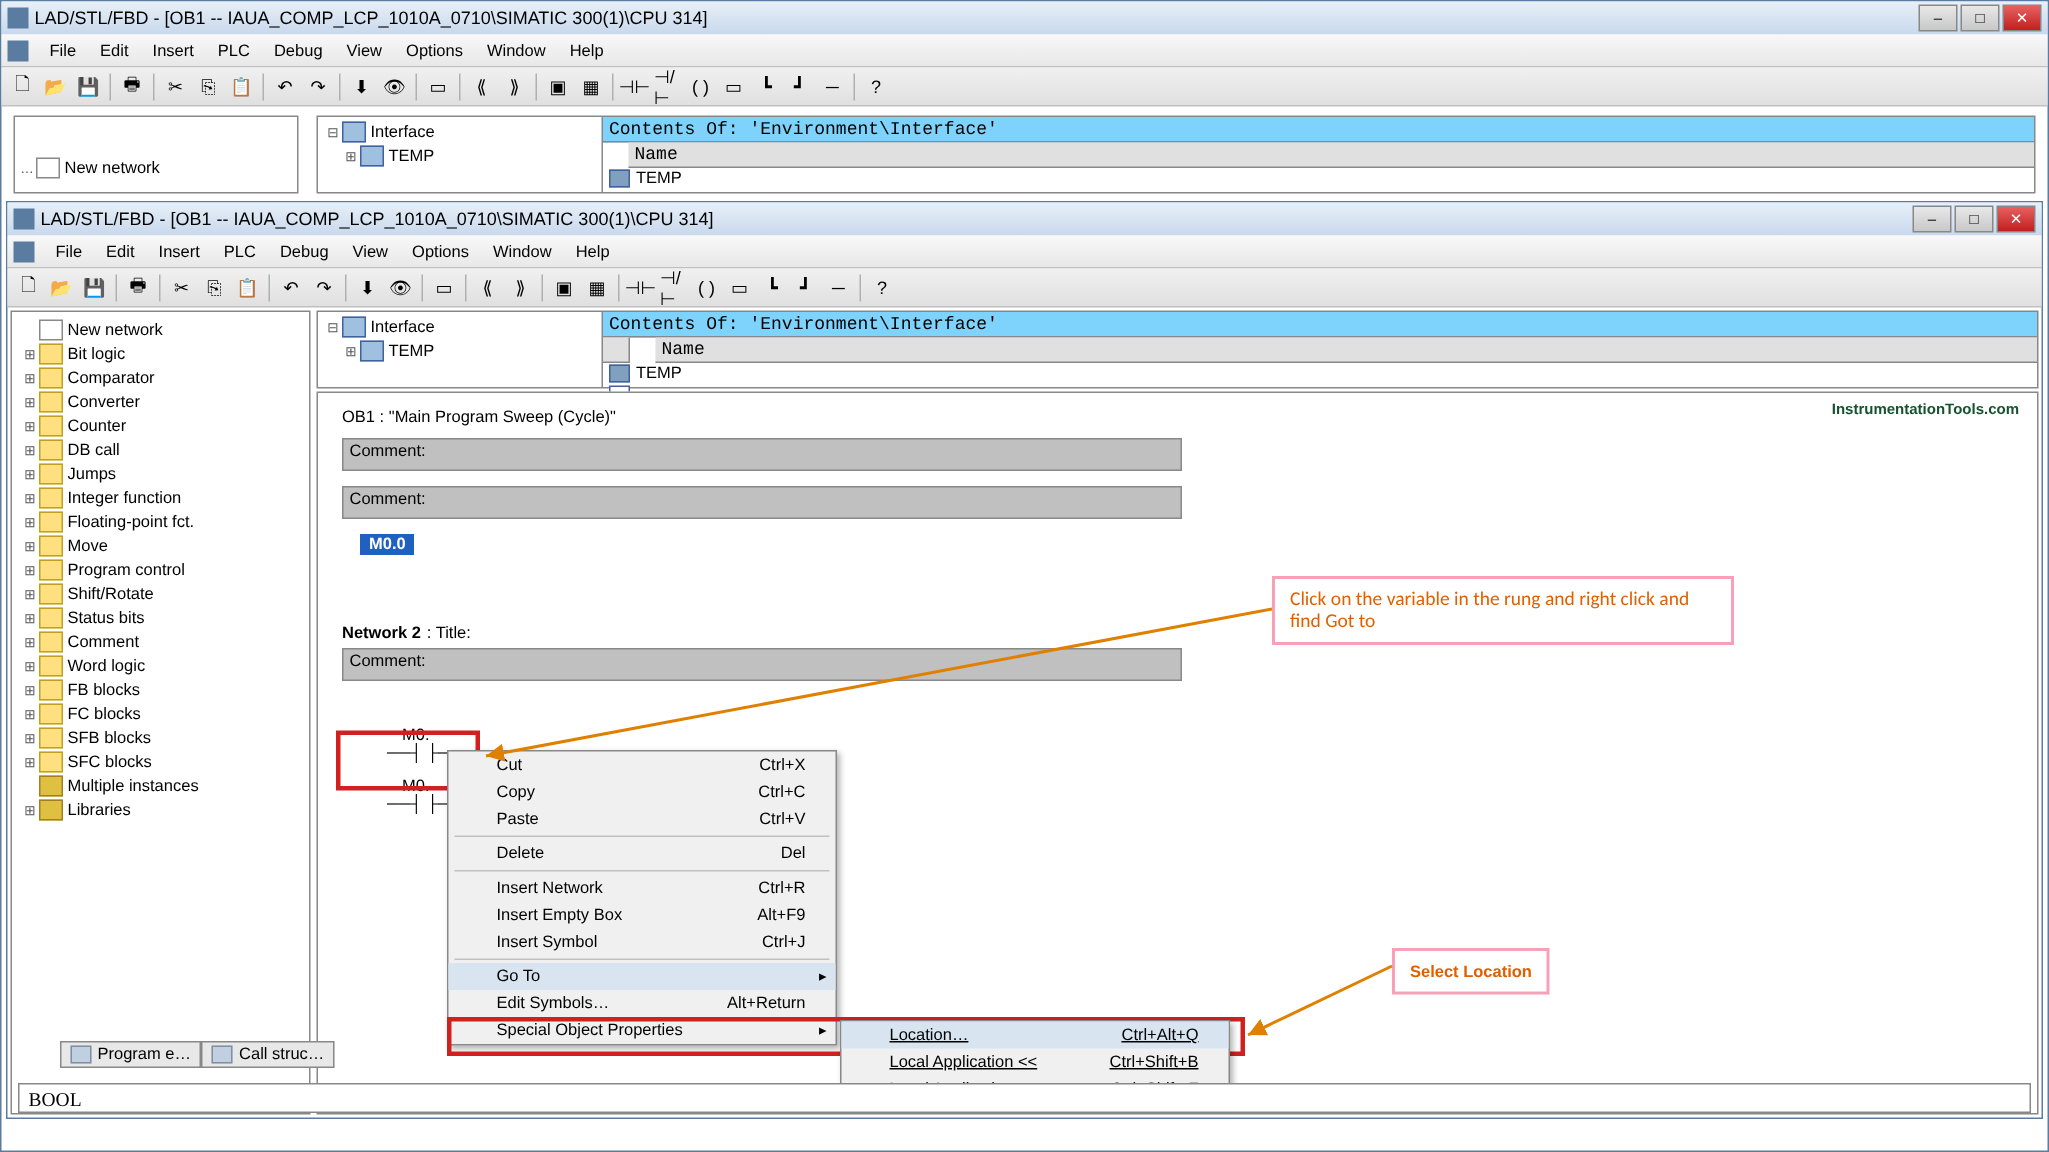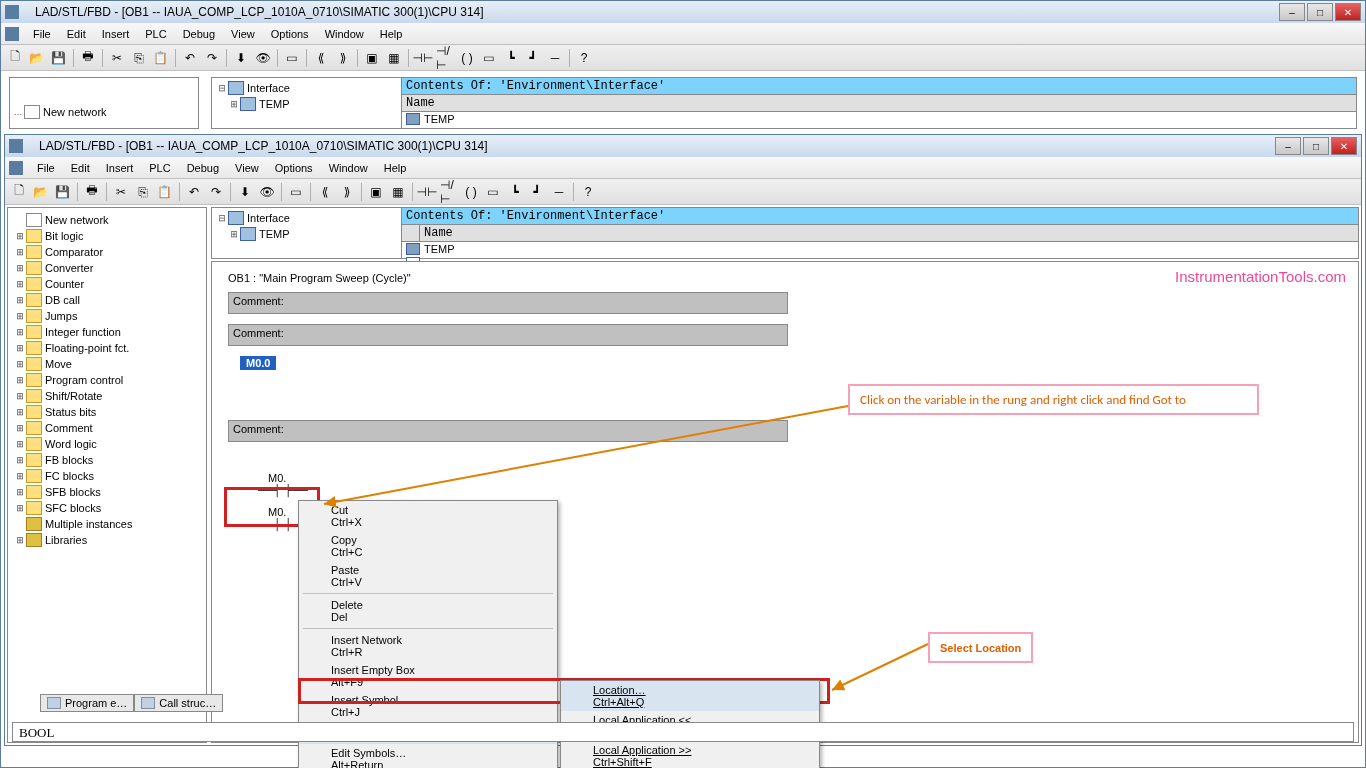--- a/index.html
+++ b/index.html
@@ -1,19 +1,19 @@
 <!DOCTYPE html>
 <html><head>
 <meta charset="utf-8">
 <style>
 * { margin: 0; padding: 0; box-sizing: border-box; font-family: "Segoe UI", Tahoma, sans-serif; font-size: 11px; }
 body { background: #fff; width: 1366px; height: 768px; position: relative; overflow: hidden; }
 
 .window { border: 1px solid #5a7ca0; background: #fff; position: absolute; }
-.titlebar { height: 22px; background: linear-gradient(#e8f0f8,#c8d8ec); display: flex; align-items: center; padding: 0 4px; gap: 12px; }
+.titlebar { height: 22px; background: linear-gradient(#e8f0f8,#c8d8ec); display: flex; align-items: center; padding: 0 4px; }
 .titlebar-icon { width: 14px; height: 14px; background: #5a7ca0; margin-right: 4px; }
 .titlebar-text { flex: 1; color: #000; font-size: 12px; }
 .win-controls { display: flex; gap: 2px; }
 .win-btn { width: 26px; height: 18px; background: linear-gradient(#e8e8e8,#c8c8c8); border: 1px solid #888; display: flex; align-items: center; justify-content: center; font-size: 10px; }
 .win-btn.close { background: linear-gradient(#e86060,#c02020); color: #fff; }
 .win-btn.min::before { content: "–"; }
 .win-btn.max::before { content: "□"; }
 .win-btn.close::before { content: "✕"; }
 
 .menubar { height: 22px; background: linear-gradient(#f8f8f8,#e8e8e8); display: flex; align-items: center; padding: 0 4px; border-bottom: 1px solid #c0c0c0; }
@@ -34,50 +34,50 @@
 .ico.net { background: #fff; border: 1px solid #888; }
 .ico.blue { background: #a0c0e0; border: 1px solid #4060a0; }
 .ico.lib { background: #e0c040; border: 1px solid #a08020; }
 
 .content { flex: 1; display: flex; flex-direction: column; margin: 2px; }
 .panel-border { border: 1px solid #888; }
 .interface-row { display: flex; height: 52px; }
 .interface-tree { width: 190px; border-right: 1px solid #888; padding: 2px; font-family: "Courier New", monospace; font-size: 12px; }
 .interface-table { flex: 1; }
 .contents-label { background: #7dd3fc; padding: 1px 4px; font-family: "Courier New", monospace; font-size: 12px; border-bottom: 1px solid #888; }
-.table-header { background: #e0e0e0; border-bottom: 1px solid #888; padding: 1px 4px; font-family: "Courier New", monospace; font-size: 12px; }
+.table-header { background: #e0e0e0; border-bottom: 1px solid #888; padding: 1px 4px; font-family: "Courier New", monospace; font-size: 12px; margin-left: 17px; }
 .table-cell { display: flex; align-items: center; padding: 1px 4px; font-family: "Courier New", monospace; font-size: 12px; gap: 4px; }
 .cell-icon { width: 14px; height: 12px; background: #80a0c0; border: 1px solid #4060a0; }
 
 .editor { flex: 1; background: #fff; border: 1px solid #888; margin-top: 2px; padding: 10px 16px; font-family: "Courier New", monospace; font-size: 12px; position: relative; overflow: auto; }
 .ob-label { margin-bottom: 8px; }
 .comment-box { width: 560px; height: 22px; background: #c0c0c0; border: 1px solid #888; padding: 2px 4px; margin-bottom: 10px; }
 .network-label { display: inline-block; background: #20a090; color: #fff; padding: 1px 4px; }
 .title-text { margin-left: 4px; }
 .rung-area { margin-top: 8px; }
 .var-badge { display: inline-block; background: #2060c0; color: #fff; padding: 1px 6px; font-weight: bold; margin-left: 12px; }
 .red-box { border: 3px solid #d02020; position: absolute; }
 
 .context-menu { position: absolute; background: #f0f0f0; border: 1px solid #888; box-shadow: 2px 2px 4px rgba(0,0,0,.3); width: 260px; font-size: 12px; font-family: "Segoe UI", Tahoma, sans-serif; }
-.ctx-item { display: flex; justify-content: space-between; padding: 3px 20px 3px 32px; flex-direction: column; }
+.ctx-item { display: flex; justify-content: space-between; padding: 3px 20px 3px 32px; }
 .ctx-sep { height: 1px; background: #c0c0c0; margin: 2px 4px; }
 .ctx-item.highlight { background: #d8e4f0; }
 .ctx-arrow::after { content: "▸"; position: absolute; right: 6px; font-size: 10px; }
 
 .submenu { position: absolute; background: #f0f0f0; border: 1px solid #888; box-shadow: 2px 2px 4px rgba(0,0,0,.3); width: 260px; text-decoration: underline; }
 
 .callout { position: absolute; background: #fff; border: 2px solid #f8a0b8; padding: 6px 10px; color: #e06000; font-size: 13px; font-family: Calibri, sans-serif; }
 
 .status-tabs { position: absolute; left: 12px; bottom: 56px; display: flex; margin-left: 28px; }
 .status-tab { border: 1px solid #888; background: #e8e8e8; padding: 2px 6px; display: flex; align-items: center; gap: 4px; font-size: 11px; }
 .status-tab .sicon { width: 14px; height: 12px; background: #c0d0e0; border: 1px solid #8090a0; }
 
 .bool-bar { position: absolute; left: 12px; bottom: 26px; right: 12px; height: 20px; border: 1px solid #888; background: #fff; padding: 2px 6px; font-family: Tahoma; font-size: 13px; }
 
-.watermark { position: absolute; right: 20px; top: 268px; font-size: 15px; font-weight: normal; color: #ec4899; font-family: Arial; }
+.watermark { position: absolute; right: 20px; top: 268px; font-size: 10px; font-weight: bold; color: #14532d; font-family: Arial; }
 </style>
 </head>
 <body>
 
 <div class="window" style="left:0;top:0;width:1366px;height:768px;">
   <div class="titlebar">
     <span class="titlebar-icon"></span>
     <span class="titlebar-text">LAD/STL/FBD  - [OB1 -- IAUA_COMP_LCP_1010A_0710\SIMATIC 300(1)\CPU 314]</span>
     <div class="win-controls">
       <div class="win-btn min"></div>
@@ -369,20 +369,21 @@
       <div class="editor">
         <div class="ob-label">OB1 :  "Main Program Sweep (Cycle)"</div>
         <div class="comment-box"><span>Comment:</span></div>
 
         <div class="comment-box" style="margin-top:4px;"><span>Comment:</span></div>
 
         <div class="rung-area" style="position:relative;height:60px;">
           <span class="var-badge">M0.0</span>
         </div>
 
+        <div><b>Network 2</b><span class="title-text">: Title:</span></div>
         <div class="comment-box" style="margin-top:4px;"><span>Comment:</span></div>
 
         <div style="margin-top:30px;font-family:'Courier New';">
           <div style="margin-left:40px;"><span>M0.</span></div>
           <div style="margin-left:30px;">──┤ ├──</div>
           <div style="margin-left:40px;margin-top:10px;"><span>M0.</span></div>
           <div style="margin-left:30px;">──┤ ├──</div>
         </div>
       </div>
     </div>
@@ -447,21 +448,21 @@
   <div class="ctx-item">
       <span>Local Application &lt;&lt;</span>
       <span>Ctrl+Shift+B</span>
     </div>
   <div class="ctx-item">
       <span>Local Application &gt;&gt;</span>
       <span>Ctrl+Shift+F</span>
     </div>
 </div>
 
-<div class="callout" style="left:848px;top:384px;width:411px;">Click on the variable in the rung and right click and find Got to</div>
+<div class="callout" style="left:848px;top:384px;width:308px;">Click on the variable in the rung and right click and find Got to</div>
 <div class="callout" style="left:928px;top:632px;"><b>Select Location</b></div>
 
 <svg style="position:absolute;left:0;top:0;width:1366px;height:768px;pointer-events:none;">
   <defs>
       <marker id="ah" markerWidth="8" markerHeight="8" refX="6" refY="3" orient="auto">
         <path d="M0,0 L6,3 L0,6 Z" fill="#e08000"></path>
       </marker>
     </defs>
   <line x1="848" y1="406" x2="324" y2="504" stroke="#e08000" stroke-width="2" marker-end="url(#ah)"></line>
   <line x1="928" y1="644" x2="832" y2="690" stroke="#e08000" stroke-width="2" marker-end="url(#ah)"></line>

